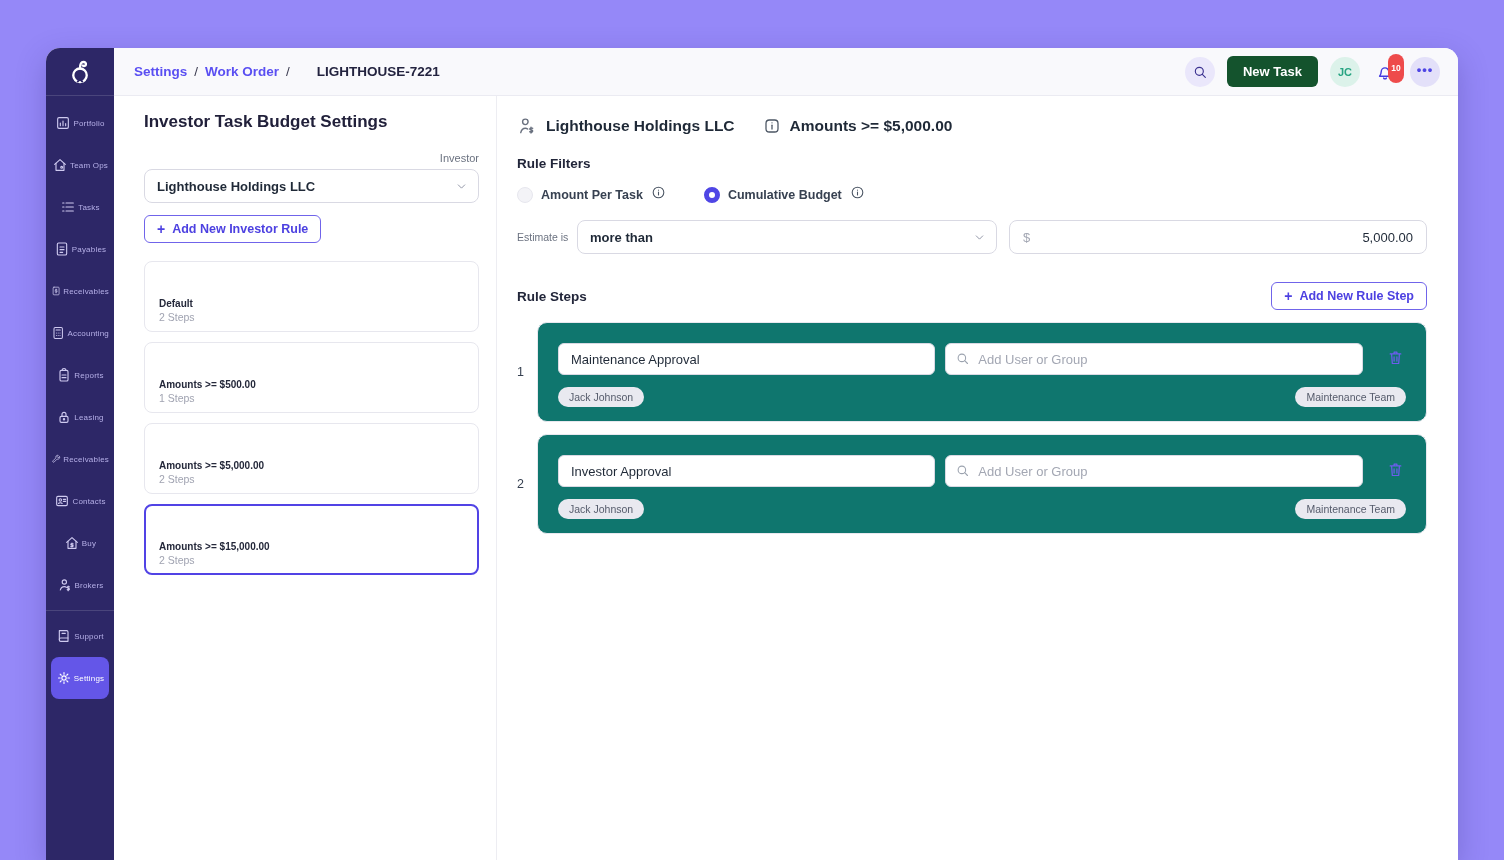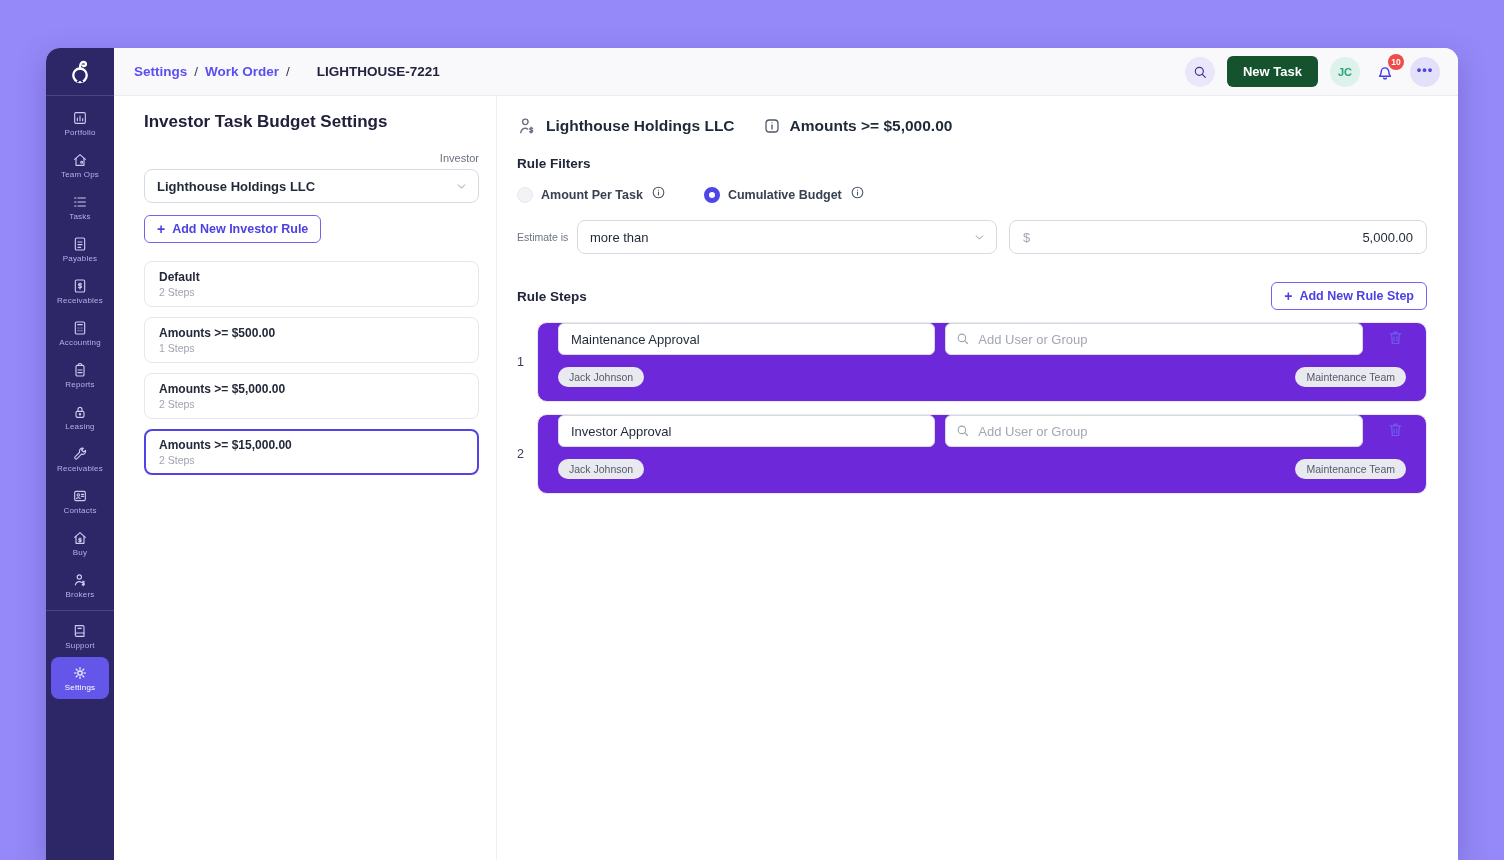--- a/index.html
+++ b/index.html
@@ -12,21 +12,21 @@
   .window {
     position:absolute; left:46px; right:46px; top:48px; bottom:0;
     border-radius:14px 14px 0 0; overflow:hidden;
     display:flex; background:#ffffff;
     box-shadow:0 10px 30px rgba(40,30,110,.25);
   }
   
   .sidebar { width:68px; background:#2d2767; color:#b6b0e8; flex:0 0 68px; display:flex; flex-direction:column; }
   .logo-box { height:48px; display:flex; align-items:center; justify-content:center; border-bottom:1px solid rgba(255,255,255,.14); }
   .nav { padding:6px 0 0; display:flex; flex-direction:column; }
-  .nav-item { height:42px; margin:0 5px; border-radius:8px; display:flex; flex-direction:column; align-items:center; justify-content:center; gap:2px; cursor:pointer; }
+  .nav-item { height:42px; margin:0 5px; border-radius:8px; display:flex; flex-direction:row; align-items:center; justify-content:center; gap:2px; cursor:pointer; }
   .nav-item svg { width:16px; height:16px; stroke:#cfcaf0; }
   .nav-item .nav-label { font-size:8px; letter-spacing:.2px; color:#b6b0e8; }
   .nav-item.active { background:#6456e8; }
   .nav-item.active svg { stroke:#ffffff; }
   .nav-item.active .nav-label { color:#ffffff; }
   .nav-divider { height:1px; background:rgba(255,255,255,.14); margin:4px 0; }
   svg.ic { fill:none; stroke-width:1.7; stroke-linecap:round; stroke-linejoin:round; }
 
   
   .main { flex:1; display:flex; flex-direction:column; min-width:0; }
@@ -35,64 +35,64 @@
   .crumb-link { color:#5a4ff2; font-weight:600; cursor:pointer; }
   .crumb-sep { color:#3c3c50; }
   .crumb-current { color:#23233f; font-weight:600;padding-left:20px; }
   .topbar-right { margin-left:auto; display:flex; align-items:center; gap:12px; }
   .circle-btn { width:30px; height:30px; border-radius:50%; background:#eae7fb; display:flex; align-items:center; justify-content:center; cursor:pointer; }
   .circle-btn svg { stroke:#3b3190; }
   .new-task-btn { background:#14532d; color:#fff; font-size:13px; font-weight:700; border:none; border-radius:6px; padding:8px 16px; cursor:pointer; }
   .avatar { width:30px; height:30px; border-radius:50%; background:#dcf2ea; color:#27a482; font-size:11px; font-weight:700; display:flex; align-items:center; justify-content:center; cursor:pointer; }
   .bell-wrap { position:relative; width:26px; height:30px; display:flex; align-items:center; justify-content:center; cursor:pointer; }
   .bell-wrap svg { stroke:#4338e0; width:20px; height:20px; }
-  .badge { position:absolute; top:-3px; right:-6px; background:#ee4b4b; color:#fff; font-size:8.5px; font-weight:700; min-width:16px; height:16px; border-radius:9px; display:flex; align-items:center; justify-content:center; padding:0 3px; }
+  .badge { position:absolute; top:-3px; right:-6px; background:#ee4b4b; color:#fff; font-size:8.5px; font-weight:700; min-width:16px; height:29px; border-radius:9px; display:flex; align-items:center; justify-content:center; padding:0 3px; }
   .dots { color:#4f46e5; font-size:13px; font-weight:700; letter-spacing:1px; margin-top:-4px; }
 
   .content { flex:1; display:flex; min-height:0; }
   
   .left-col { width:383px; flex:0 0 383px; border-right:1px solid #ededf2; padding:16px 17px 0 30px; }
   .page-title { font-size:17px; font-weight:700; color:#21203a; margin-bottom:20px; }
   .field-label { font-size:11px; color:#6b7280; margin-bottom:5px;text-align:right; }
   .select-box { position:relative; height:34px; border:1px solid #d9d9e3; border-radius:8px; background:#fff; display:flex; align-items:center; padding:0 30px 0 12px; font-size:13px; color:#1f2937; font-weight:600; cursor:pointer; }
   .select-box .chev { position:absolute; right:10px; top:10px; }
   .chev svg { width:13px; height:13px; stroke:#8a8fa0; }
   .outline-btn { display:inline-flex; align-items:center; gap:7px; border:1px solid #7064ea; border-radius:6px; background:#fff; color:#4d41e1; font-size:12.5px; font-weight:700; padding:6px 12px; cursor:pointer; font-family:inherit; }
   .plus { font-size:14px; font-weight:700; line-height:1; }
   .add-investor { margin:12px 0 18px; }
   .rule-card { border:1px solid #e7e7ee; border-radius:8px; padding:8px 14px; margin-bottom:10px; background:#fff; cursor:pointer; }
-  .rule-card .rc-title { font-size:12px; font-weight:600; color:#24283a; margin-bottom:2px; }
+  .rule-card .rc-title { font-size:10px; font-weight:600; color:#24283a; margin-bottom:2px;margin-top:28px; }
   .rule-card .rc-steps { font-size:10.5px; color:#a0a3b1; }
   .rule-card.selected { border:2px solid #5143e5; padding:7px 13px; }
 
   
   .right-panel { flex:1; padding:20px 31px 0 20px; min-width:0; }
   .detail-header { display:flex; align-items:center; gap:9px; margin-bottom:20px; }
   .detail-header svg { stroke:#6b7280; }
   .detail-name { font-size:15.5px; font-weight:600; color:#1f2937; }
   .detail-rule { font-size:15.5px; font-weight:600; color:#1f2937; }
   .gap24 { width:10px; }
   .section-title { font-size:13.5px; font-weight:700; color:#22263a; }
   .radio-row { display:flex; align-items:center; gap:38px; margin:14px 0 16px; }
   .radio-opt { display:flex; align-items:center; gap:8px; cursor:pointer; }
   .radio { width:16px; height:16px; border-radius:50%; }
   .radio.off { background:#f3f3f7; border:1px solid #e7e7ee; }
   .radio.on { background:#fff; border:5px solid #4f46e5; }
   .radio-label { font-size:12.5px; font-weight:600; color:#374151; }
   .info-ic svg { stroke:#4b5563; width:15px; height:15px; }
   .estimate-row { display:flex; align-items:center; margin-bottom:28px; }
   .estimate-label { font-size:10.5px; color:#6b7280; width:60px; flex:0 0 60px; }
-  .op-select { width:420px; flex:0 0 420px; font-weight:400; }
+  .op-select { width:420px; flex:0 0 420px; font-weight:700; }
   .amount-input { margin-left:12px; flex:1; height:34px; border:1px solid #d9d9e3; border-radius:8px; display:flex; align-items:center; padding:0 13px; }
   .amount-input .cur { color:#a3a7b3; font-size:13px; }
   .amount-input input { border:none; outline:none; flex:1; text-align:right; font-size:13px; color:#1f2937; font-family:inherit; background:transparent; }
   .steps-header { display:flex; align-items:center; justify-content:space-between; margin-bottom:12px; }
   .step-row { display:flex; margin-bottom:12px; }
   .step-num { width:20px; flex:0 0 20px; display:flex; align-items:center; justify-content:flex-start; font-size:12.5px; color:#374151; }
-  .step-card { flex:1; border:1px solid #e8e8ef; border-radius:10px; padding:0 20px 14px; background:#6d28d9; }
+  .step-card { flex:1; border:1px solid #e8e8ef; border-radius:10px; padding:20px 20px 14px; background:#0f766e; }
   .step-inputs { display:flex; align-items:center; gap:10px; }
   .txt-input { height:32px; border:1px solid #d9d9e3; border-radius:6px; font-size:13px; color:#1f2937; padding:0 12px; font-family:inherit; outline:none; }
   .name-input { flex:0 0 44.5%; }
   .search-wrap { flex:1; position:relative; }
   .search-wrap svg { position:absolute; left:10px; top:8px; width:15px; height:15px; stroke:#9ca3af; }
   .search-wrap input { width:100%; padding-left:32px; }
   .search-wrap input::placeholder { color:#a3a7b3; }
   .trash-btn { margin-left:12px; background:none; border:none; cursor:pointer; padding:2px; }
   .trash-btn svg { width:17px; height:17px; stroke:#6e5cf0; }
   .tags { display:flex; gap:8px; margin-top:12px;justify-content:space-between; }

